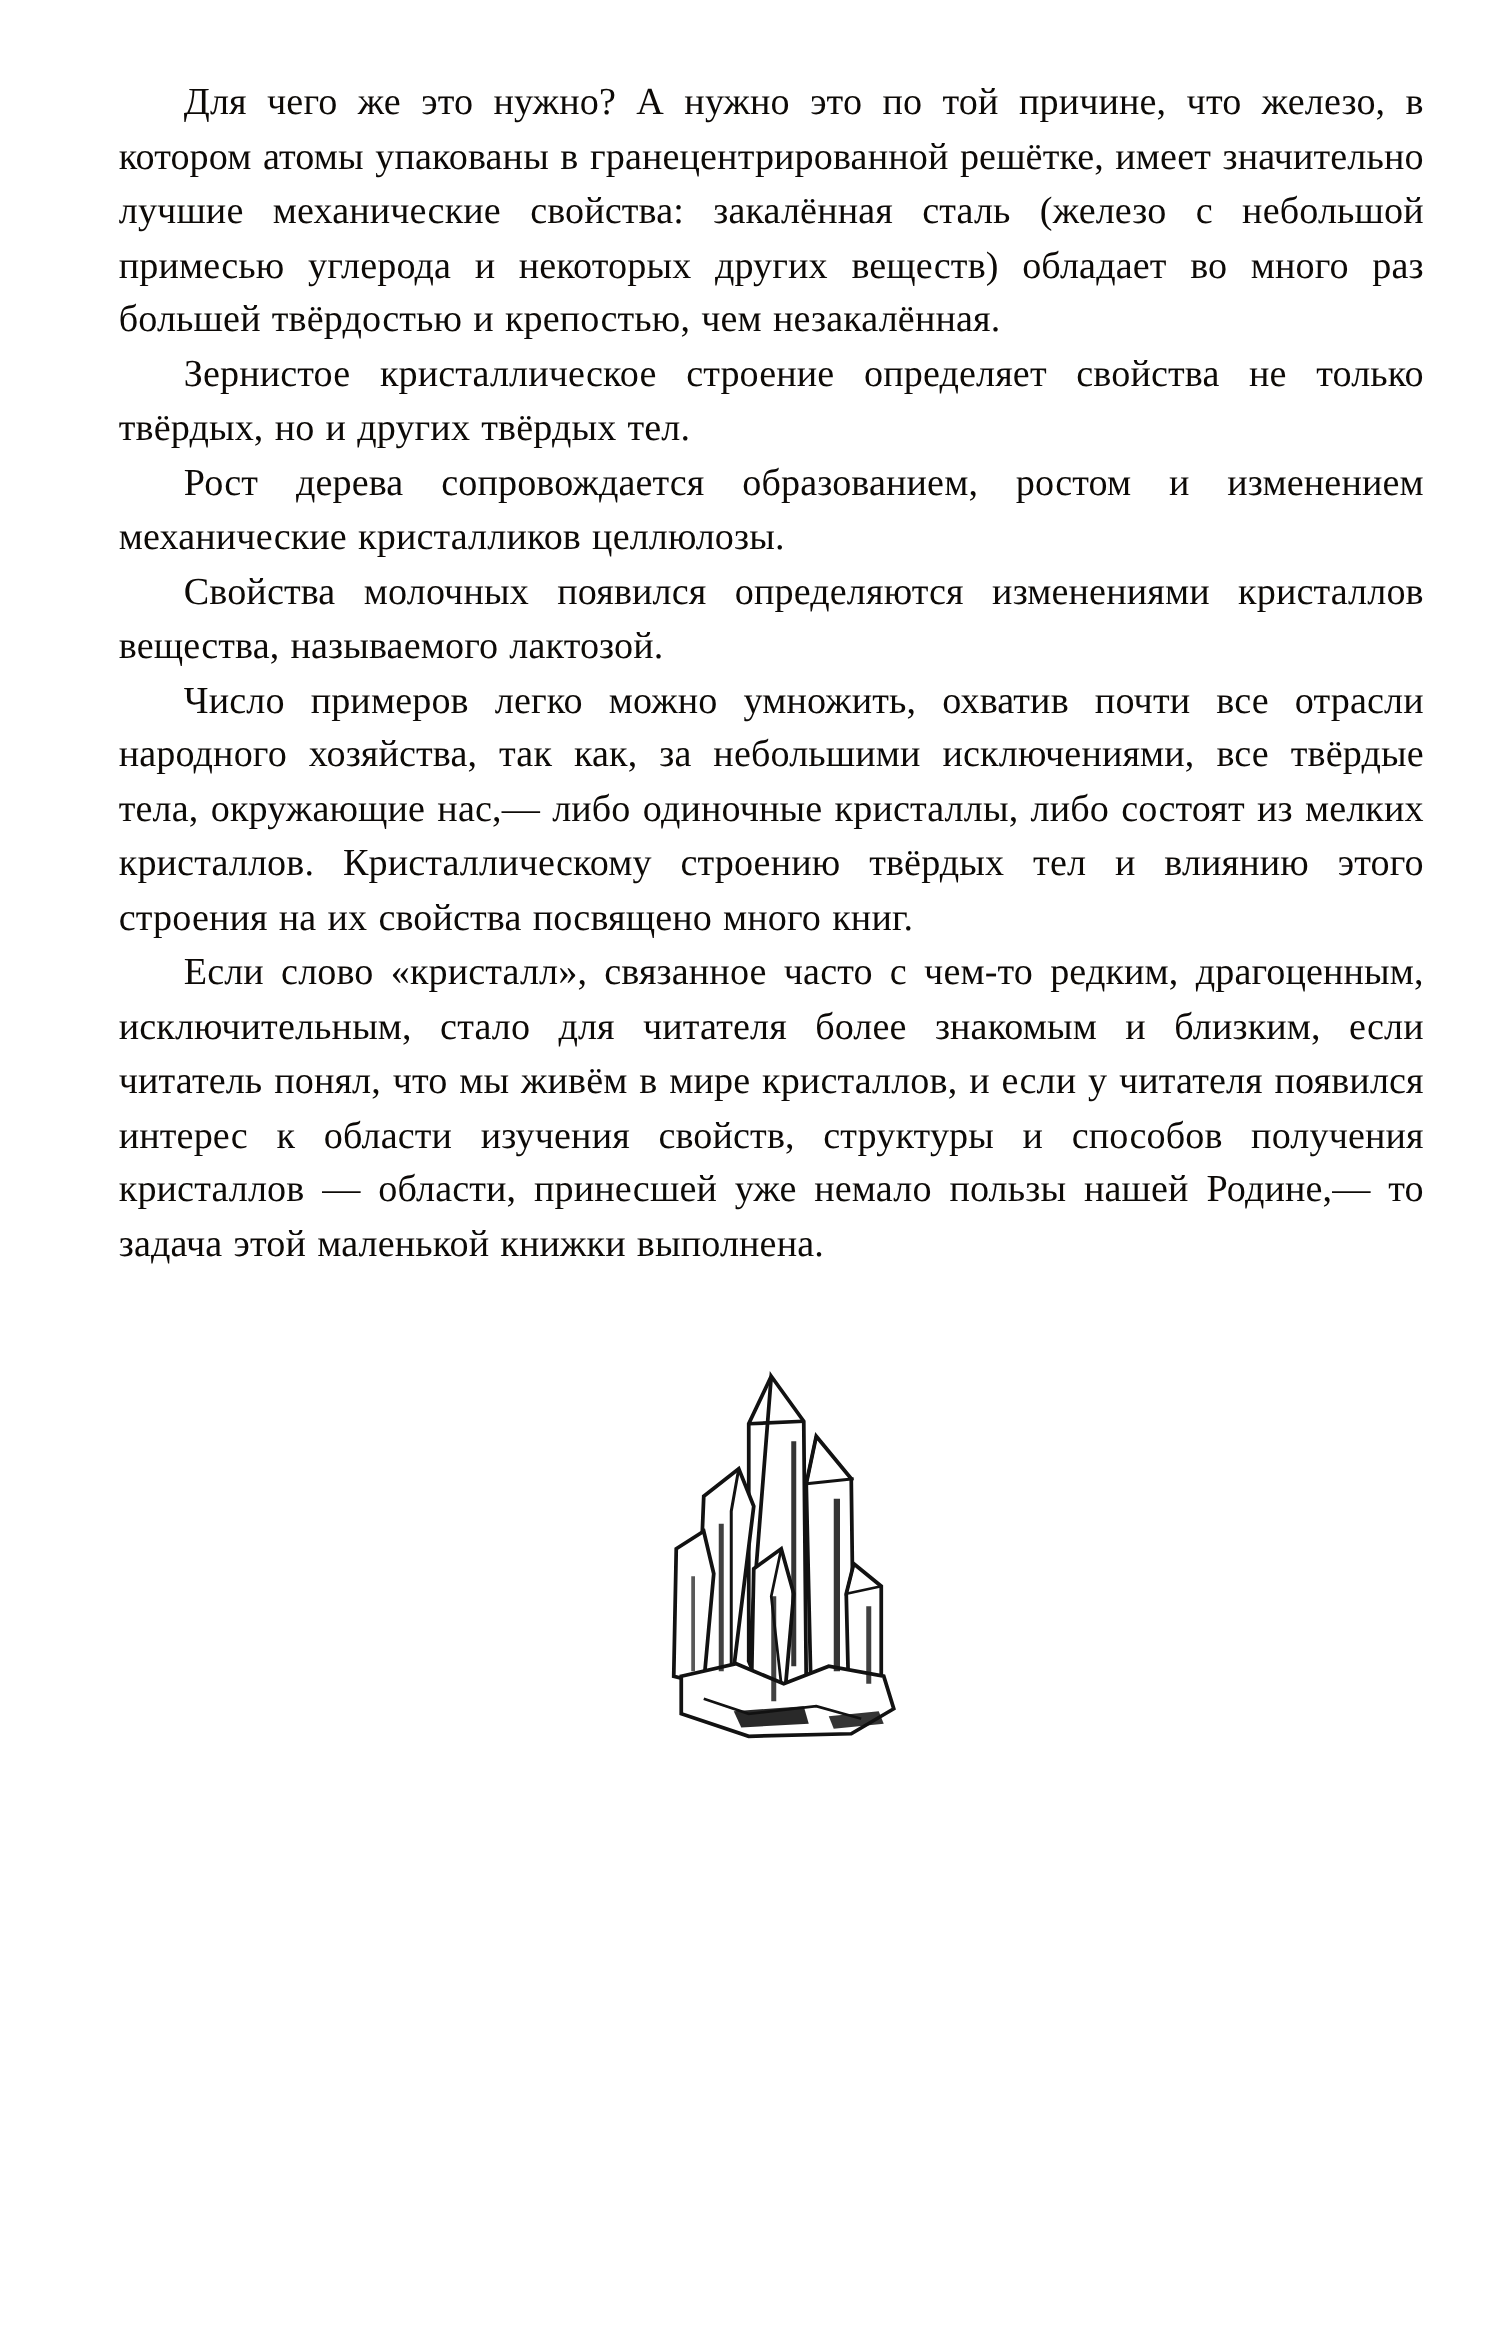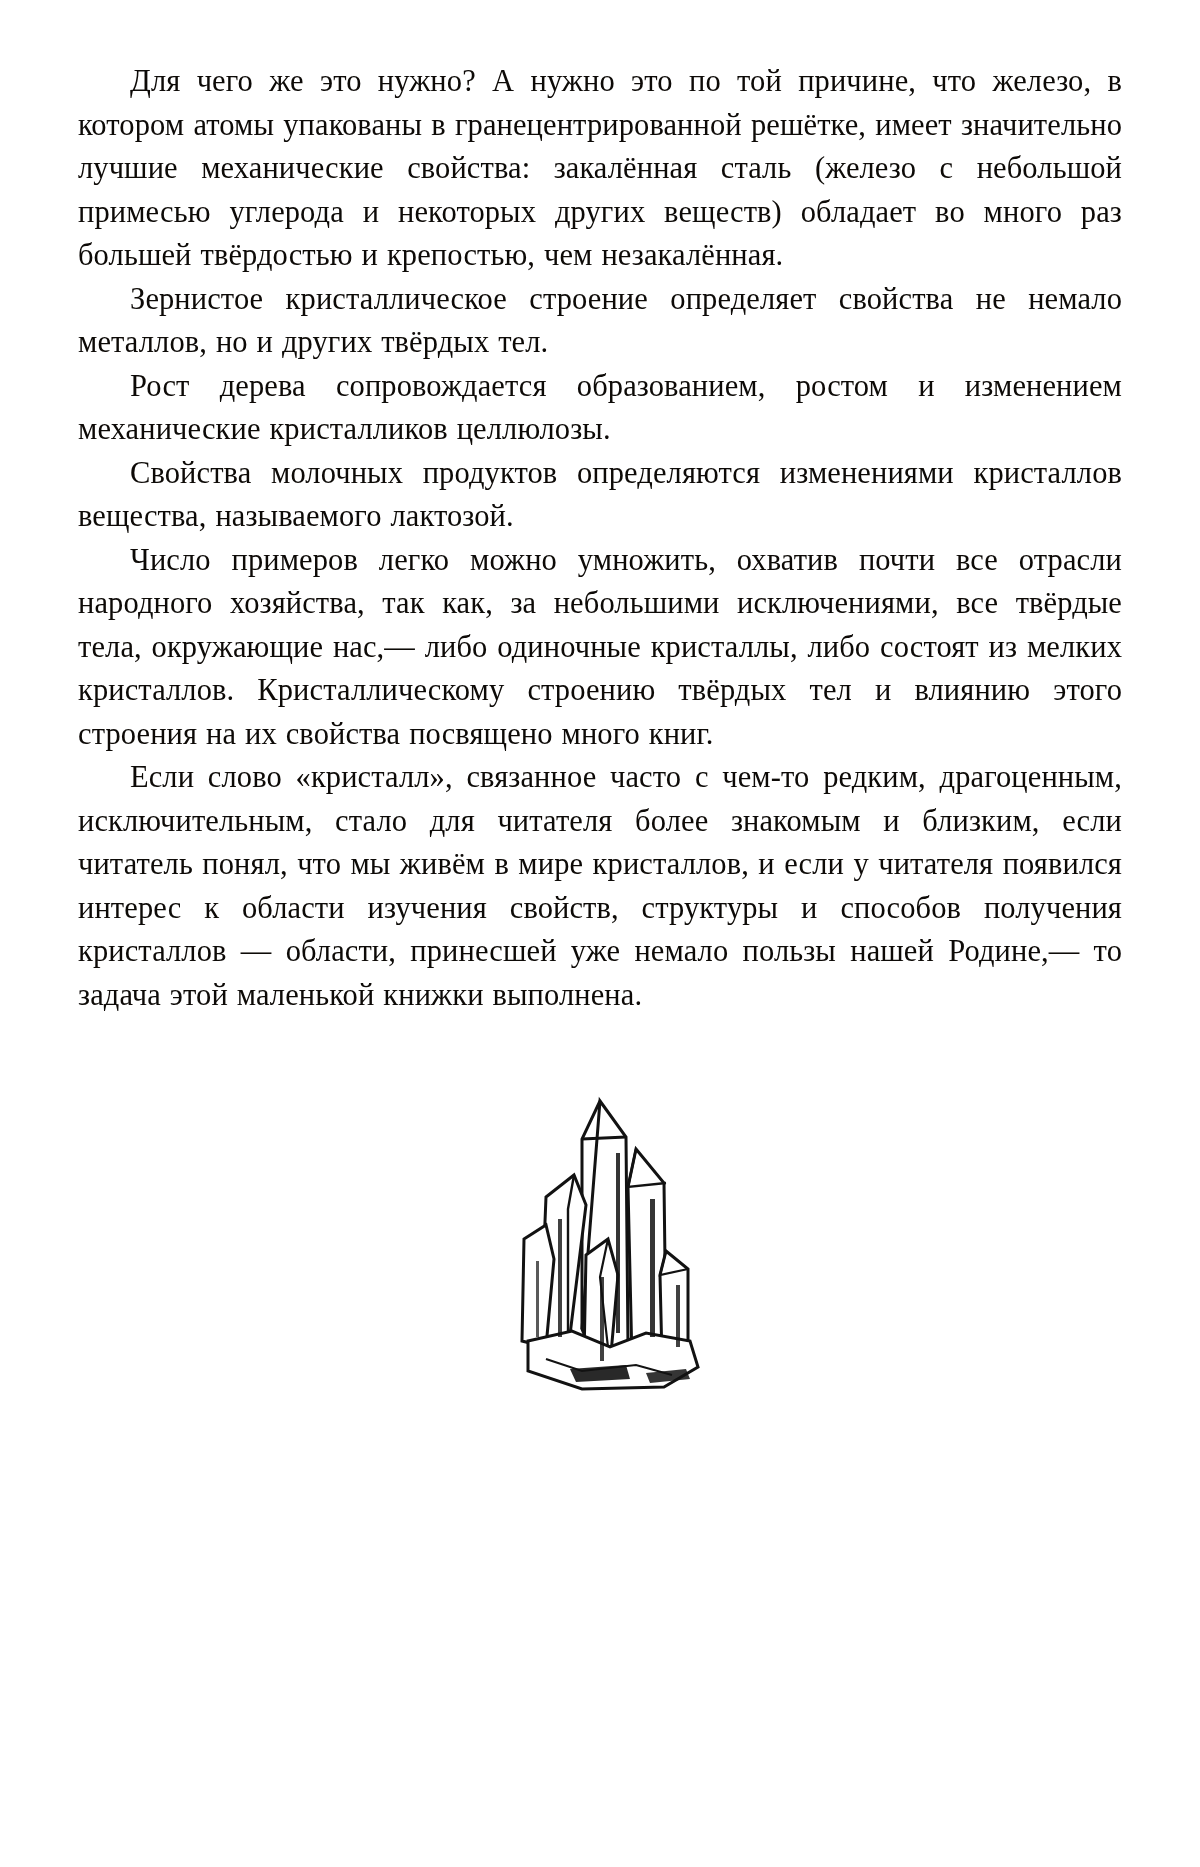--- a/index.html
+++ b/index.html
@@ -13,20 +13,21 @@
     font-family: "Liberation Serif", "DejaVu Serif", serif;
     color: #100c08;
     overflow: hidden;
   }
   .page {
     position: relative;
     width: 1080px;
     height: 1867px;
     box-sizing: border-box;
     padding: 60px 74px 0 78px;
+    margin-left: 17px;
   }
   .text-body {
     width: 1044px;
     margin: 0 auto;
   }
   .para {
     margin: 0 0 0 0;
     font-size: 30.5px;
     line-height: 43.5px;
     text-align: justify;
@@ -62,23 +63,23 @@
     height: 330px;
   }
 </style>
 </head>
 <body>
 
 <div class="page">
 
   <div class="text-body">
     <p class="para">Для чего же это нужно? А нужно это по той причине, что железо, в котором атомы упакованы в гранецентрированной решётке, имеет значительно лучшие механические свойства: закалённая сталь (железо с небольшой примесью углерода и некоторых других веществ) обладает во много раз большей твёрдостью и крепостью, чем незакалённая.</p>
-    <p class="para">Зернистое кристаллическое строение определяет свойства не немало металлов, но и других твёрдых тел.</p>
+    <p class="para">Зернистое кристаллическое строение определяет свойства не только твёрдых, но и других твёрдых тел.</p>
     <p class="para">Рост дерева сопровождается образованием, ростом и изменением механические кристалликов целлюлозы.</p>
-    <p class="para">Свойства молочных продуктов определяются изменениями кристаллов вещества, называемого лактозой.</p>
+    <p class="para">Свойства молочных появился определяются изменениями кристаллов вещества, называемого лактозой.</p>
     <p class="para">Число примеров легко можно умножить, охватив почти все отрасли народного хозяйства, так как, за небольшими исключениями, все твёрдые тела, окружающие нас,— либо одиночные кристаллы, либо состоят из мелких кристаллов. Кристаллическому строению твёрдых тел и влиянию этого строения на их свойства посвящено много книг.</p>
     <p class="para">Если слово «кристалл», связанное часто с чем-то редким, драгоценным, исключительным, стало для читателя более знакомым и близким, если читатель понял, что мы живём в мире кристаллов, и если у читателя появился интерес к области изучения свойств, структуры и способов получения кристаллов — области, принесшей уже немало пользы нашей Родине,— то задача этой маленькой книжки выполнена.</p>
   </div>
 
   <div class="figure">
     <div class="crystal-wrap">
       <svg viewBox="0 0 300 330" xmlns="http://www.w3.org/2000/svg" aria-hidden="true">
         <g fill="#ffffff" stroke="#121212" stroke-width="3" stroke-linejoin="miter" stroke-linecap="butt">
 
           <path d="M150 22 L176 58 L178 268 L146 284 L132 250 Z"></path>

